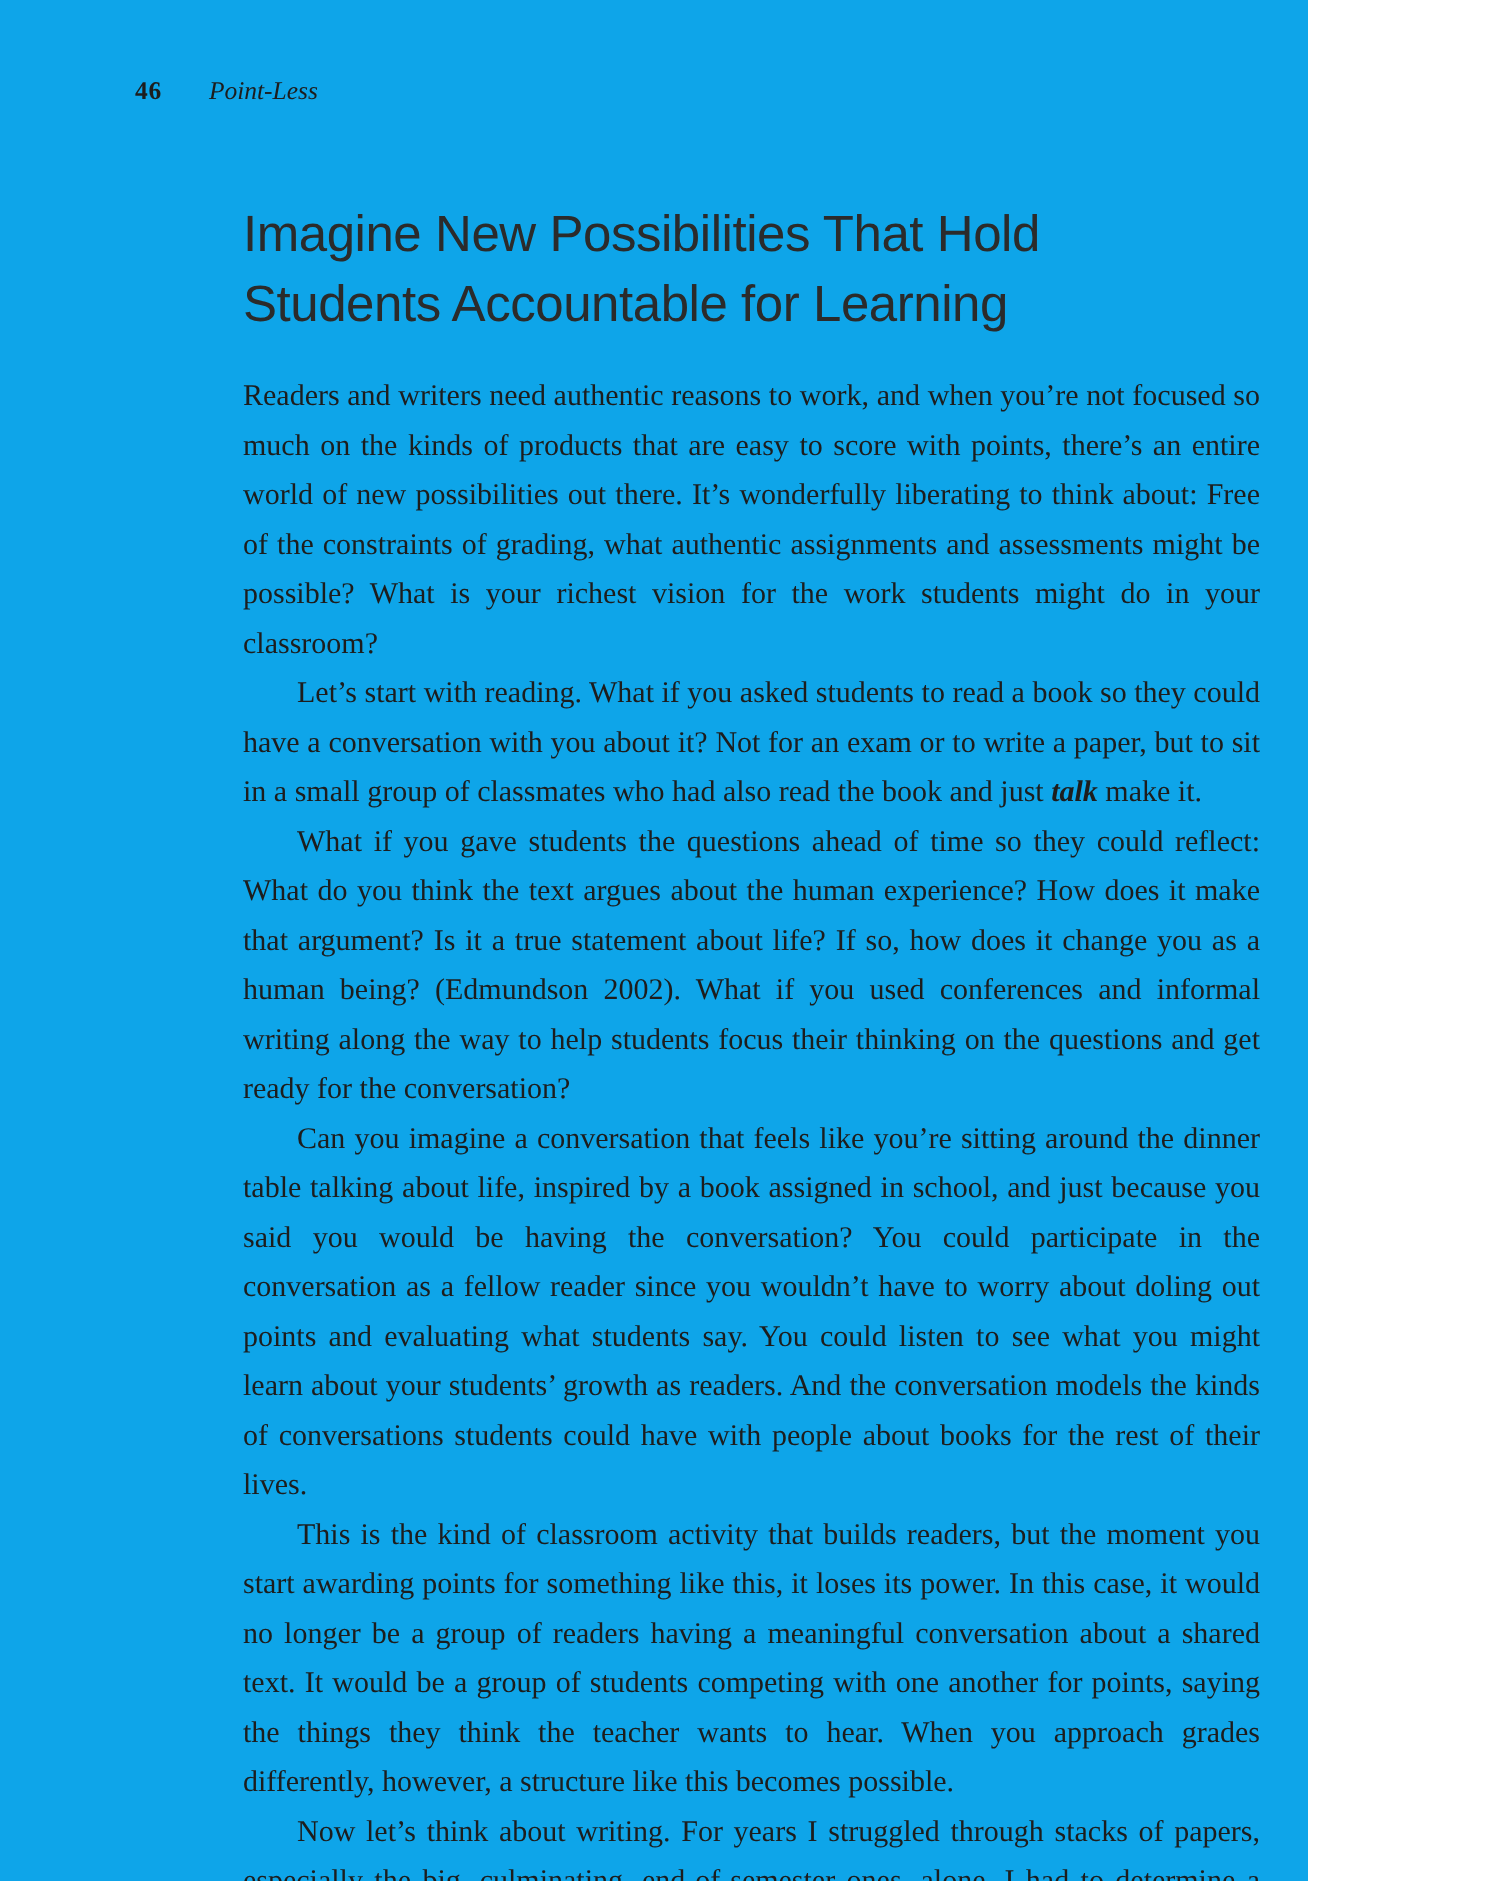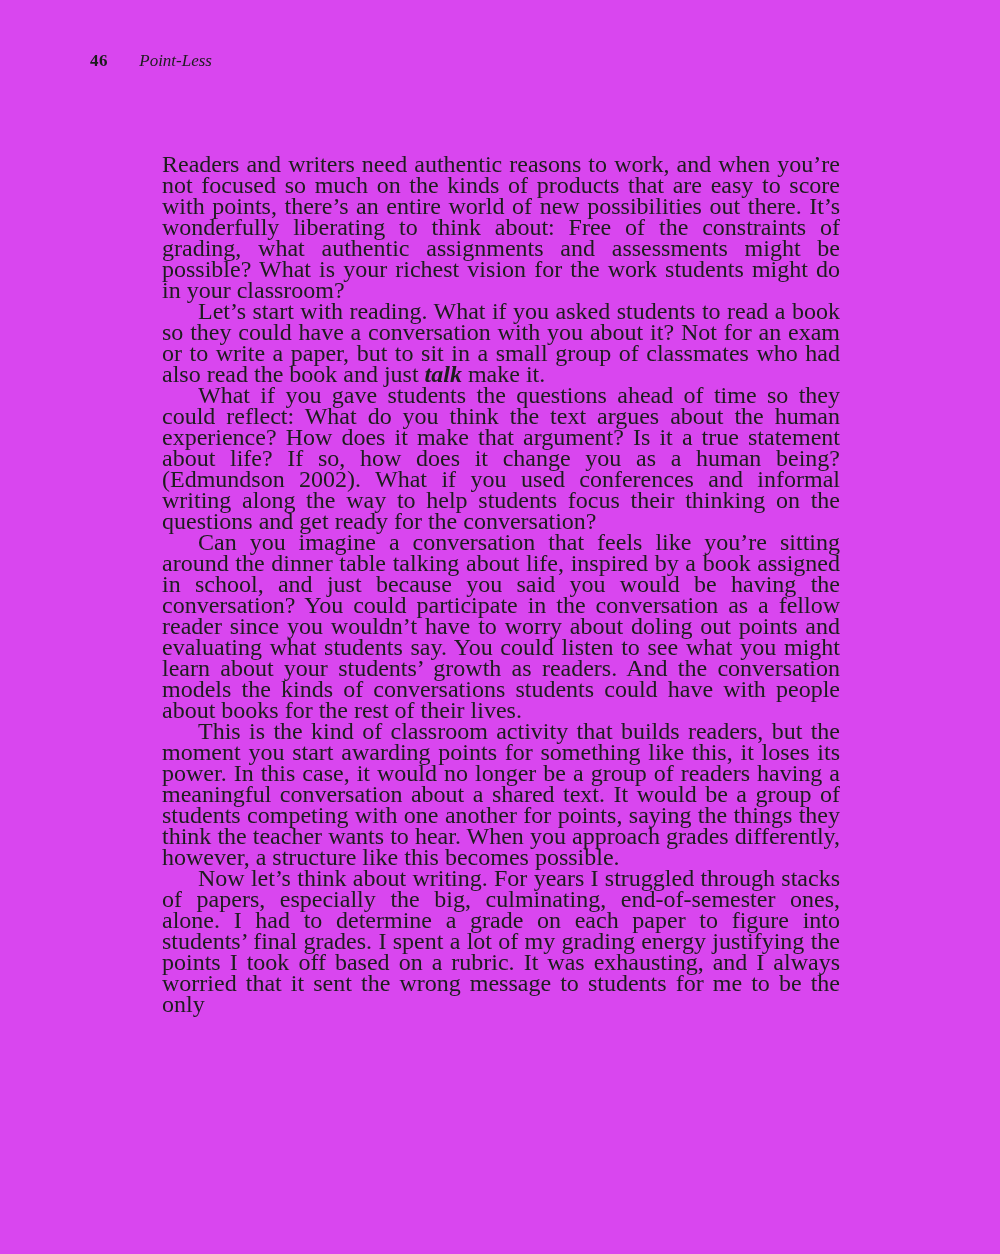--- a/index.html
+++ b/index.html
@@ -2,23 +2,23 @@
 <html><head>
 <meta charset="utf-8">
 <style>
   html, body {
     margin: 0;
     padding: 0;
     background: #ffffff;
   }
   .page {
     position: relative;
-    width: 1000px;
+    width: 872px;
     height: 1254px;
-    background: #d946ef;
+    background: #0ea5e9;
     color: #1d1d1d;
     font-family: "Liberation Serif", serif;
     overflow: hidden;
   }
   .running-head {
     position: absolute;
     top: 51px;
     left: 90px;
     font-size: 17px;
     line-height: 20px;
@@ -45,22 +45,22 @@
     font-size: 34px;
     line-height: 47px;
     letter-spacing: -0.3px;
     color: #2b2b2b;
   }
   .heading-line {
     display: block;
   }
   .body-text p {
     margin: 0;
-    font-size: 24px;
-    line-height: 21px;
+    font-size: 20px;
+    line-height: 33px;
     text-align: justify;
     text-justify: inter-word;
   }
   .body-text p.indent {
     text-indent: 36px;
   }
   .body-text em {
     font-style: italic;
     font-weight: bold;
   }
@@ -70,20 +70,22 @@
 
 <div class="page">
 
   <header class="running-head">
     <span class="folio">46</span>
     <span class="book-title">Point-Less</span>
   </header>
 
   <main class="text-block">
     <h1 class="chapter-heading">
+      <span class="heading-line">Imagine New Possibilities That Hold</span>
+      <span class="heading-line">Students Accountable for Learning</span>
     </h1>
 
     <div class="body-text">
         <p><span>Readers and writers need authentic reasons to work, and when you’re not focused so much on the kinds of products that are easy to score with points, there’s an entire world of new possibilities out there. It’s wonderfully liberating to think about: Free of the constraints of grading, what authentic assignments and assessments might be possible? What is your richest vision for the work students might do in your classroom?</span></p>
         <p class="indent"><span>Let’s start with reading. What if you asked students to read a book so they could have a conversation with you about it? Not for an exam or to write a paper, but to sit in a small group of classmates who had also read the book and just </span><em>talk</em><span> make it.</span></p>
         <p class="indent"><span>What if you gave students the questions ahead of time so they could reflect: What do you think the text argues about the human experience? How does it make that argument? Is it a true statement about life? If so, how does it change you as a human being? (Edmundson 2002). What if you used conferences and informal writing along the way to help students focus their thinking on the questions and get ready for the conversation?</span></p>
         <p class="indent"><span>Can you imagine a conversation that feels like you’re sitting around the dinner table talking about life, inspired by a book assigned in school, and just because you said you would be having the conversation? You could participate in the conversation as a fellow reader since you wouldn’t have to worry about doling out points and evaluating what students say. You could listen to see what you might learn about your students’ growth as readers. And the conversation models the kinds of conversations students could have with people about books for the rest of their lives.</span></p>
         <p class="indent"><span>This is the kind of classroom activity that builds readers, but the moment you start awarding points for something like this, it loses its power. In this case, it would no longer be a group of readers having a meaningful conversation about a shared text. It would be a group of students competing with one another for points, saying the things they think the teacher wants to hear. When you approach grades differently, however, a structure like this becomes possible.</span></p>
         <p class="indent"><span>Now let’s think about writing. For years I struggled through stacks of papers, especially the big, culminating, end-of-semester ones, alone. I had to determine a grade on each paper to figure into students’ final grades. I spent a lot of my grading energy justifying the points I took off based on a rubric. It was exhausting, and I always worried that it sent the wrong message to students for me to be the only</span></p>
       </div>

